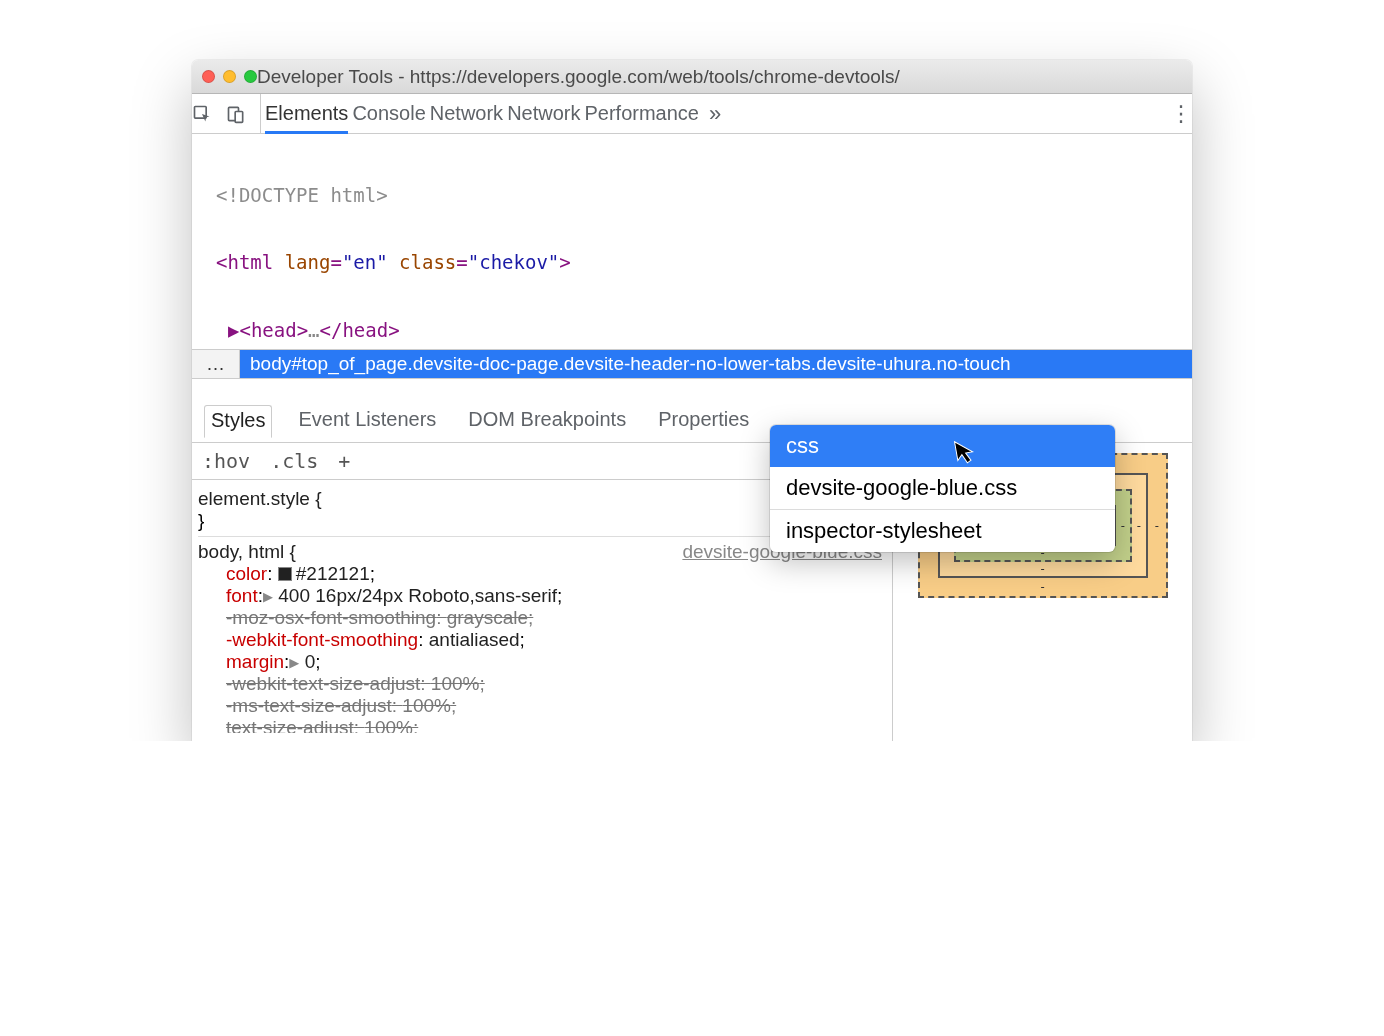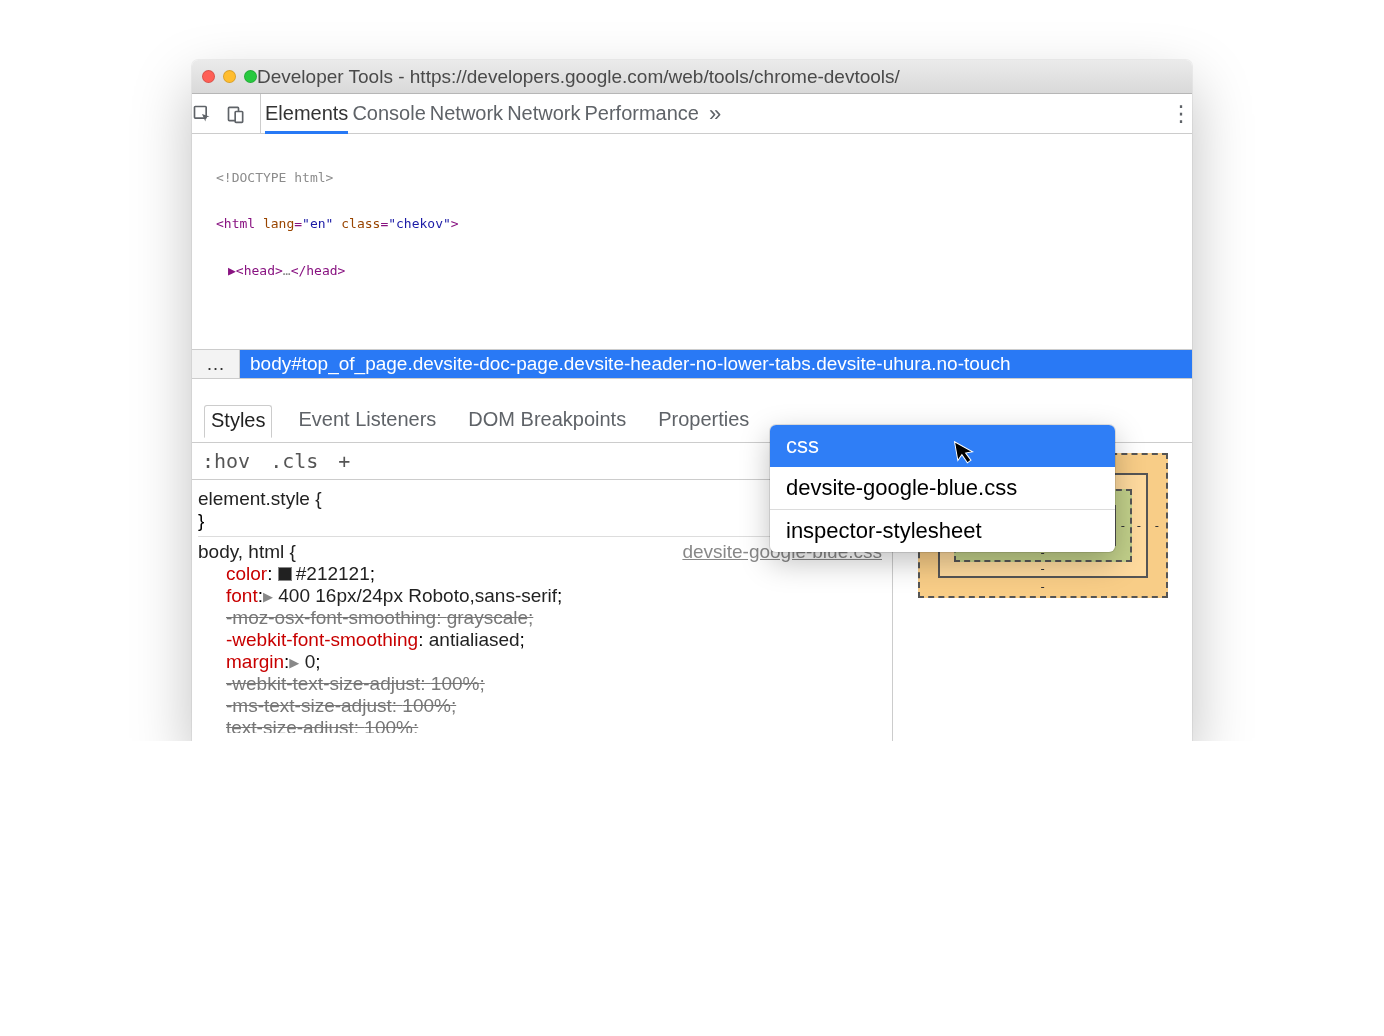--- a/index.html
+++ b/index.html
@@ -47,21 +47,21 @@
   }
   .tb-left { display:flex; align-items:center; gap:14px; padding-right:14px; border-right:1px solid #ccc; height:100%; }
   .tb-icon svg { width:20px; height:20px; display:block; }
   .tab { cursor:pointer; color:#5f6368; }
   .tab.active { color:#333; position:relative; }
   .tab.active::after { content:""; position:absolute; left:0; right:0; bottom:-9px; height:3px; background:#2879f5; }
   .chev { margin-left:6px; font-size:22px; color:#5f6368; }
   .kebab { margin-left:auto; color:#5f6368; font-size:22px; letter-spacing:0; line-height:1; }
   .dom {
     font-family: Menlo, Consolas, monospace;
-    font-size: 13px;
+    font-size: 19px;
     padding: 6px 0 0 0;
     white-space: pre;
     color:#222;
     height: 215px;
     overflow: hidden;
     position: relative;
   }
   .dom .row { padding: 1px 0 1px 24px; }
   .tag { color:#881280; }
   .attrn { color:#994500; }

